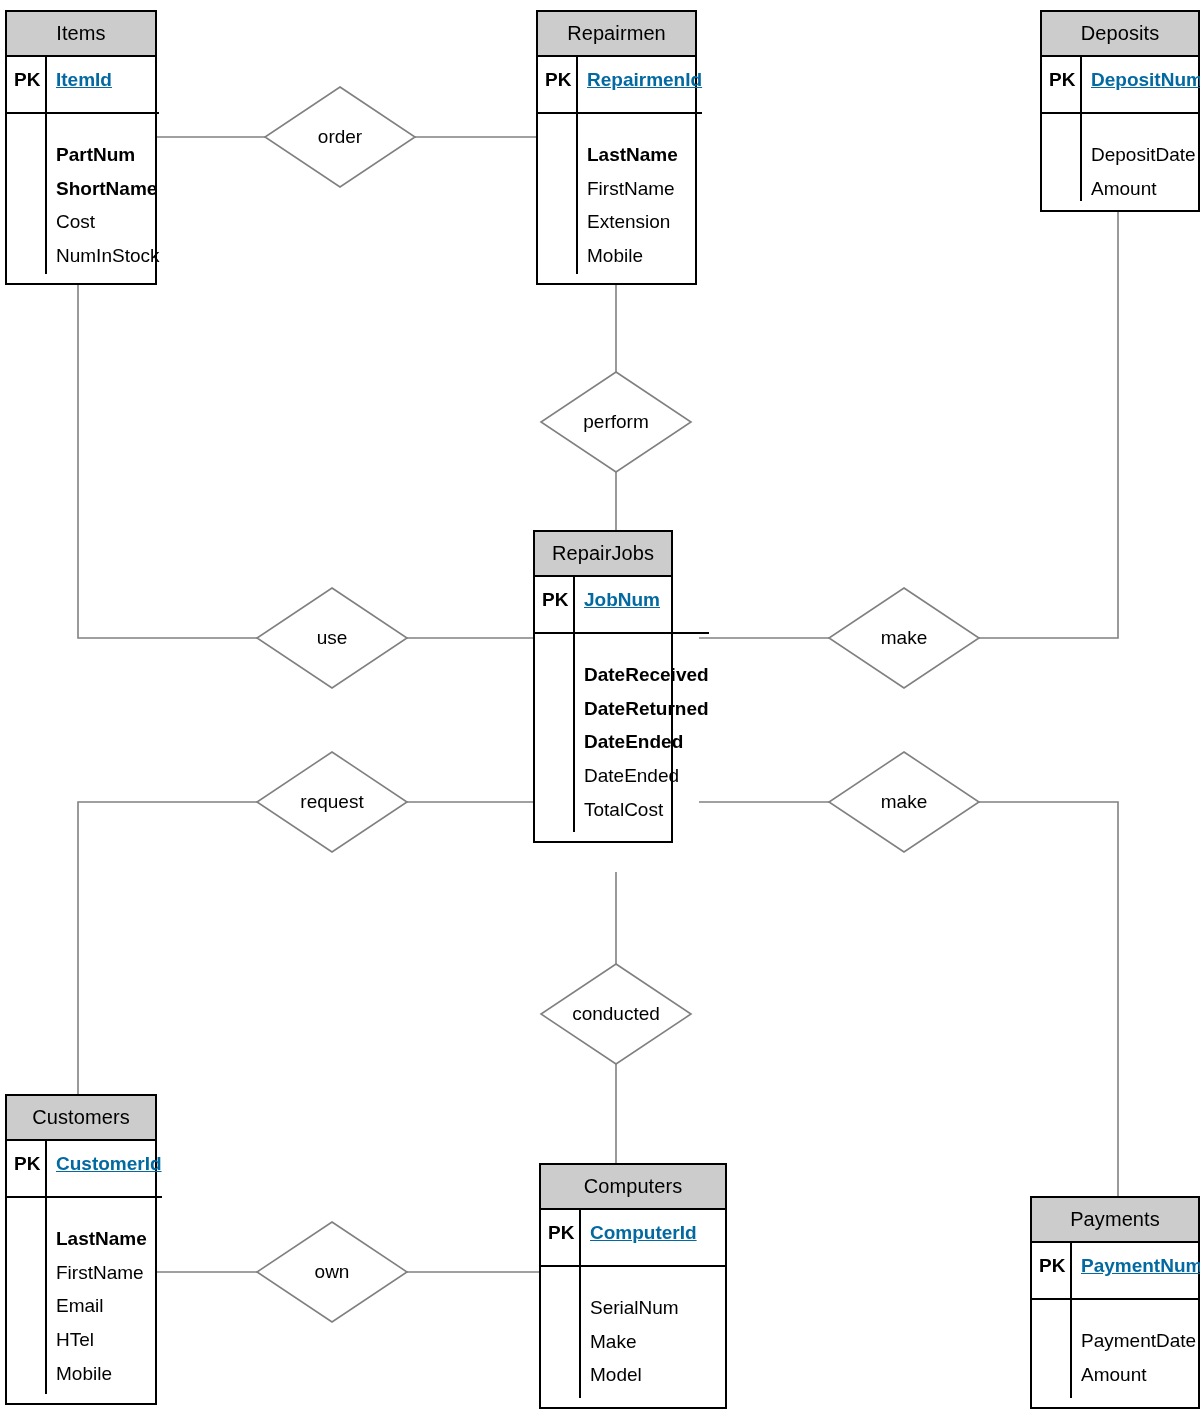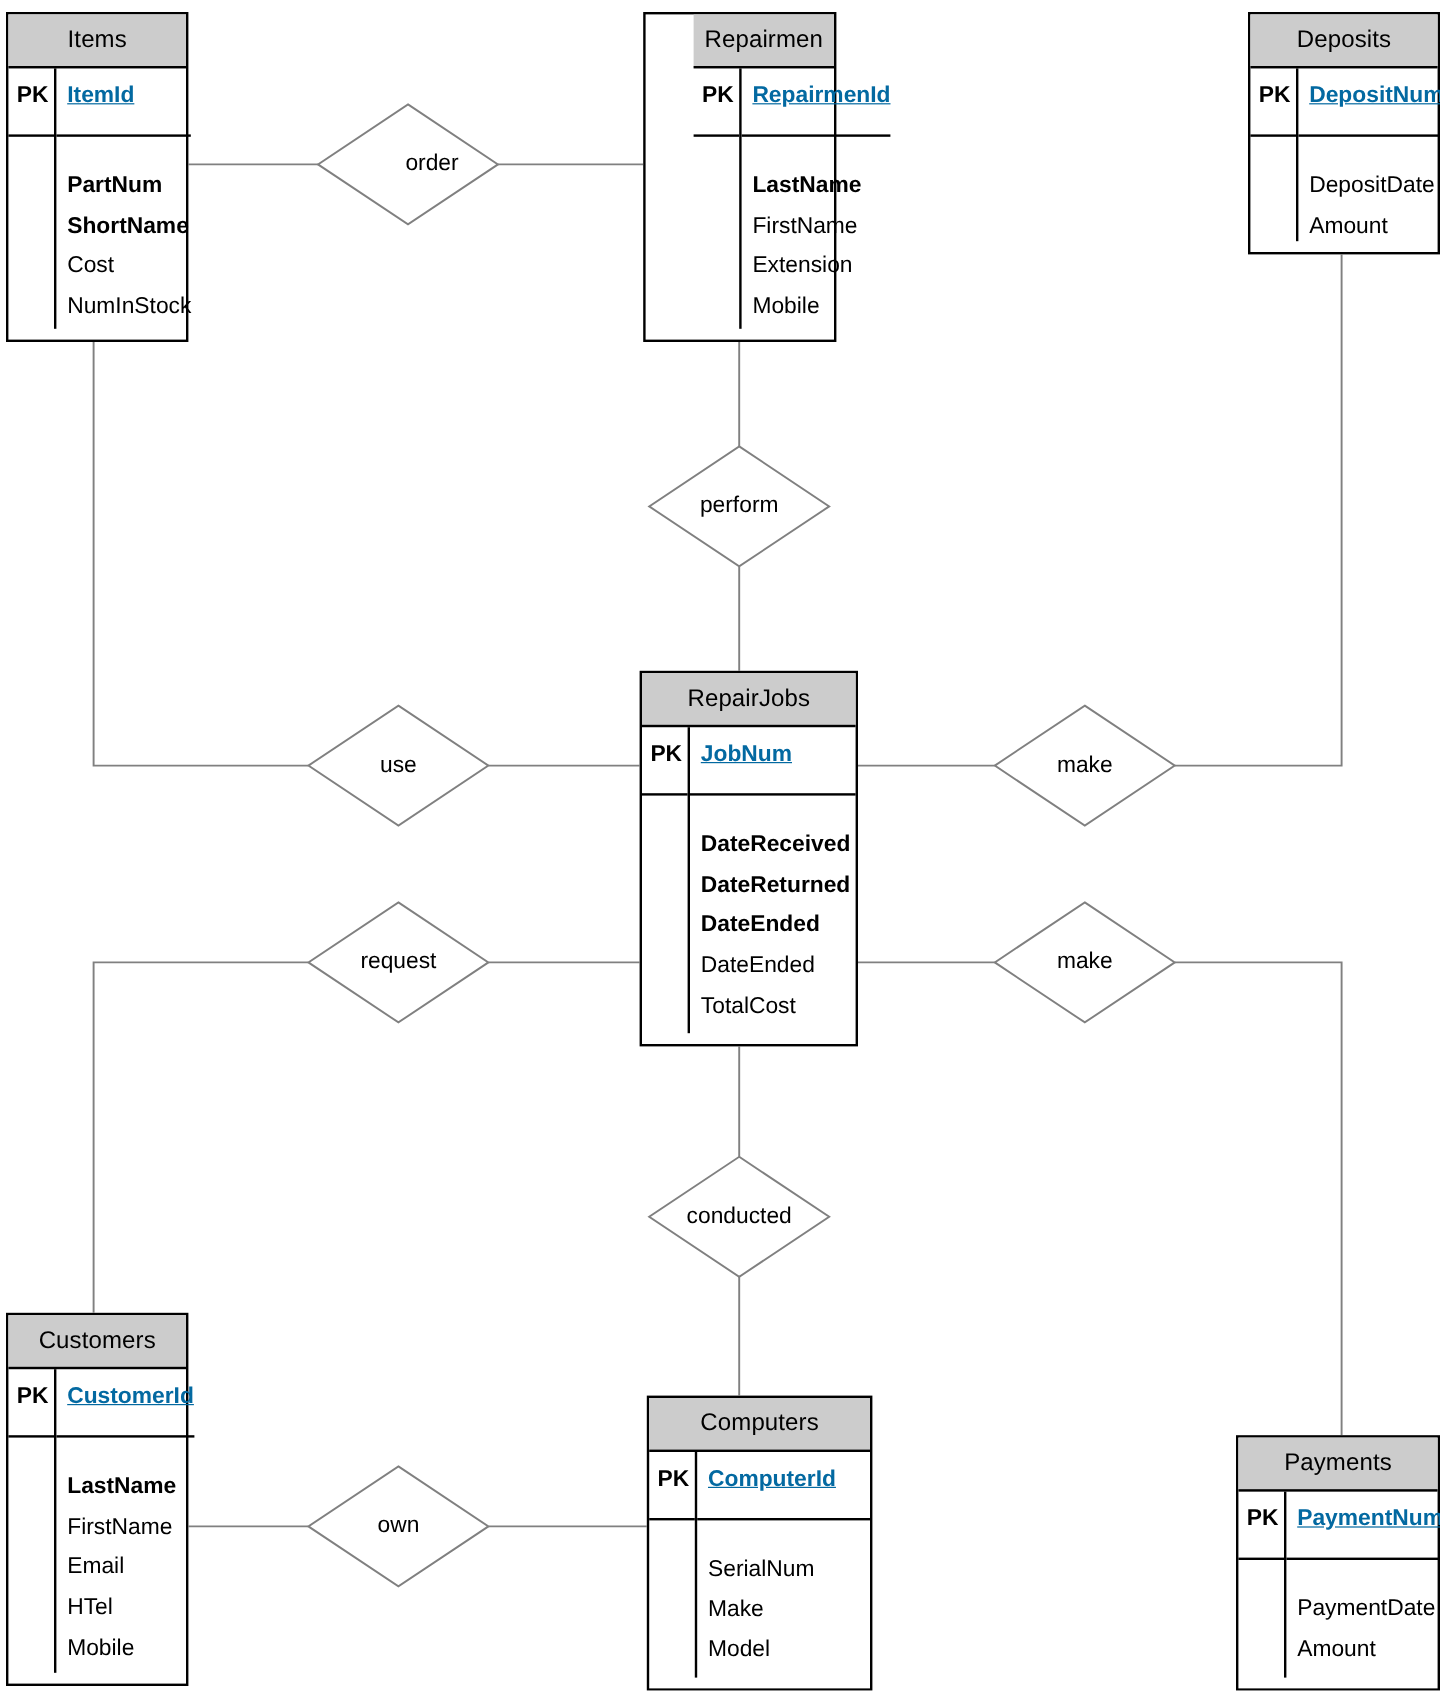--- a/index.html
+++ b/index.html
@@ -142,21 +142,21 @@
       <polygon points="616,372 691,422 616,472 541,422"></polygon>
       <polygon points="332,588 407,638 332,688 257,638"></polygon>
       <polygon points="904,588 979,638 904,688 829,638"></polygon>
       <polygon points="332,752 407,802 332,852 257,802"></polygon>
       <polygon points="904,752 979,802 904,852 829,802"></polygon>
       <polygon points="616,964 691,1014 616,1064 541,1014"></polygon>
       <polygon points="332,1222 407,1272 332,1322 257,1272"></polygon>
     </g>
   </svg>
 
-  <div class="rel-label" style="left:360px; top:137px;">order</div>
+  <div class="rel-label" style="left:340px; top:137px;">order</div>
   <div class="rel-label" style="left:616px; top:422px;">perform</div>
   <div class="rel-label" style="left:332px; top:638px;">use</div>
   <div class="rel-label" style="left:904px; top:638px;">make</div>
   <div class="rel-label" style="left:332px; top:802px;">request</div>
   <div class="rel-label" style="left:904px; top:802px;">make</div>
   <div class="rel-label" style="left:616px; top:1014px;">conducted</div>
   <div class="rel-label" style="left:332px; top:1272px;">own</div>
 
   <div class="entity-box" style="left:5px; top:10px; width:152px; height:275px;">
     <div class="entity-header">Items</div>
@@ -170,21 +170,21 @@
         <div class="attr-list">
           <div class="attr req">PartNum</div>
           <div class="attr req">ShortName</div>
           <div class="attr">Cost</div>
           <div class="attr">NumInStock</div>
         </div>
       </div>
     </div>
   </div>
 
-  <div class="entity-box" style="left:536px; top:10px; width:161px; height:275px;padding-left:40px;">
+  <div class="entity-box" style="left:536px; top:10px; width:161px; height:275px;">
     <div class="entity-header">Repairmen</div>
     <div class="entity-body" style="height:217px;">
       <div class="col-key">
         <div class="pk-cell">PK</div>
         <div class="blank-cell"></div>
       </div>
       <div class="col-attr">
         <div class="pk-name">RepairmenId</div>
         <div class="attr-list">
           <div class="attr req">LastName</div>
@@ -206,21 +206,21 @@
       <div class="col-attr">
         <div class="pk-name">DepositNum</div>
         <div class="attr-list">
           <div class="attr">DepositDate</div>
           <div class="attr">Amount</div>
         </div>
       </div>
     </div>
   </div>
 
-  <div class="entity-box" style="left:533px; top:559px; width:182px; height:313px;">
+  <div class="entity-box" style="left:533px; top:530px; width:140px; height:313px;">
     <div class="entity-header">RepairJobs</div>
     <div class="entity-body" style="height:255px;">
       <div class="col-key">
         <div class="pk-cell">PK</div>
         <div class="blank-cell"></div>
       </div>
       <div class="col-attr">
         <div class="pk-name">JobNum</div>
         <div class="attr-list">
           <div class="attr req">DateReceived</div>

